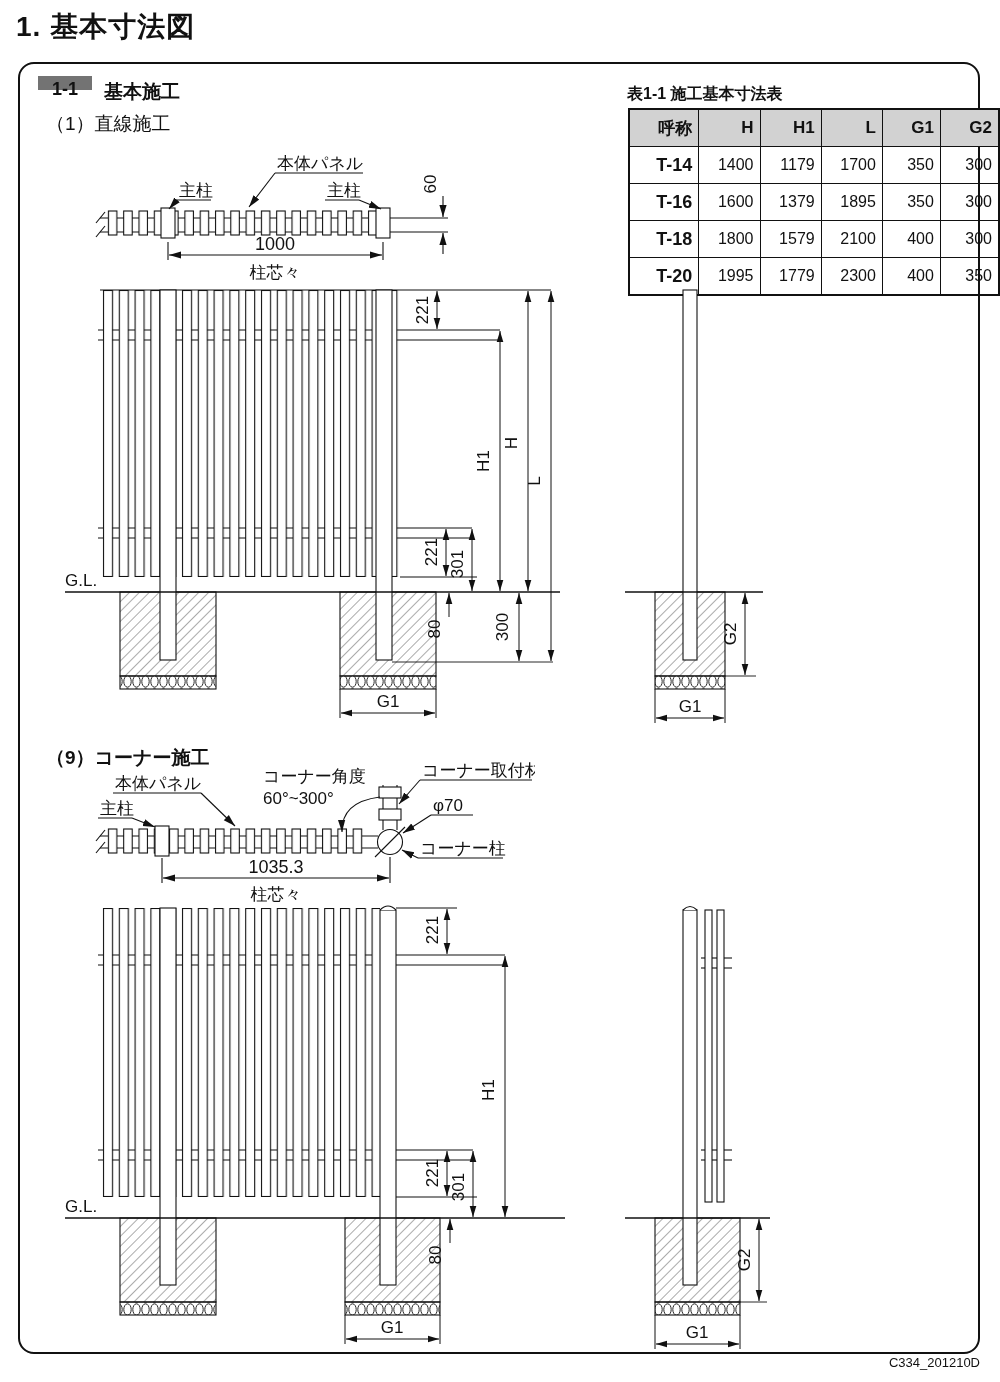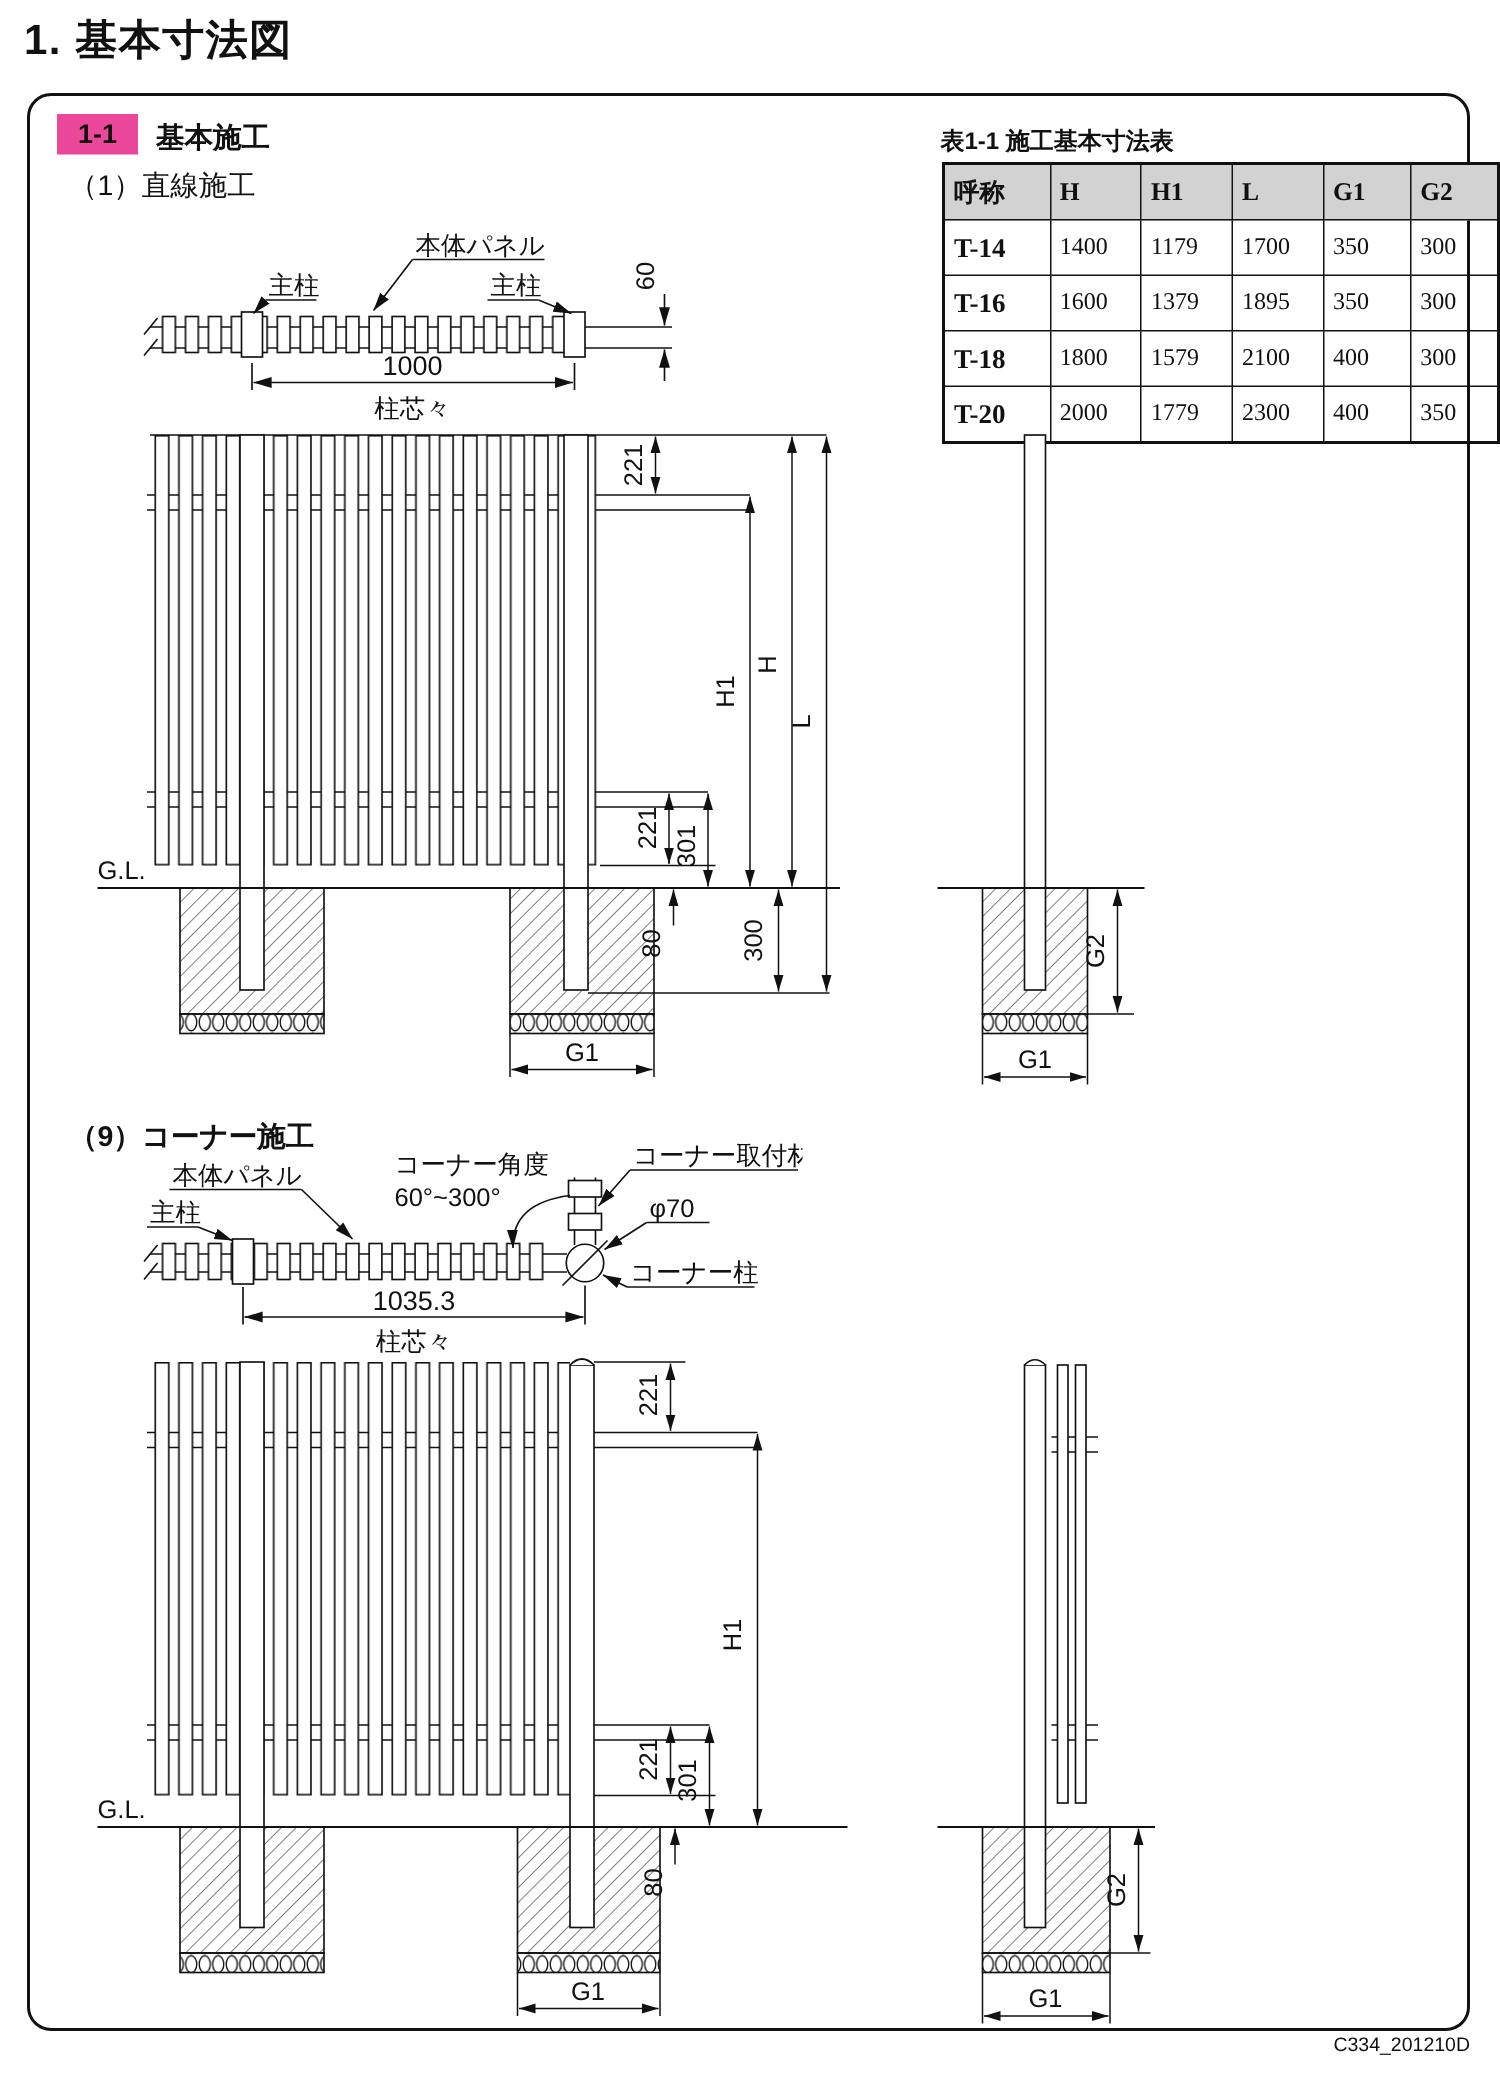--- a/index.html
+++ b/index.html
@@ -1,26 +1,26 @@
 <!DOCTYPE html>
 <html><head>
 <meta charset="utf-8">
 <style>
   html,body{margin:0;padding:0;background:#fff;}
   body{width:1000px;height:1382px;position:relative;font-family:"Liberation Sans","DejaVu Sans",sans-serif;color:#111;}
   .abs{position:absolute;}
   #page-title{left:16px;top:8px;font-size:28px;font-weight:bold;letter-spacing:1px;}
   #frame{left:18px;top:62px;width:958px;height:1288px;border:2.5px solid #111;border-radius:16px;}
-  #section-badge{left:38px;top:76px;width:54px;height:27px;background:#ec4899;text-align:center;line-height:27px;font-size:18px;font-weight:bold;}
+  #section-badge{left:38px;top:76px;width:54px;height:14px;background:#737373;text-align:center;line-height:27px;font-size:18px;font-weight:bold;}
   #section-title{left:104px;top:79px;font-size:19px;font-weight:bold;text-align:center;}
   #sub1-title{left:46px;top:111px;font-size:19px;font-weight:normal;}
   #sub2-title{left:46px;top:745px;font-size:19px;font-weight:bold;}
   #table-title{left:627px;top:84px;font-size:16px;font-weight:bold;}
   #dim-table{left:628px;top:108px;border-collapse:collapse;border:2.5px solid #111;}
-  #dim-table td,#dim-table th{border:1.5px solid #111;text-align:left;padding:6px;height:24px;font-size:16px;font-family:Liberation Serif, serif;}
+  #dim-table td,#dim-table th{border:1.5px solid #111;text-align:right;padding:6px;height:24px;font-size:16px;}
   #dim-table th{background:#d2d2d2;font-size:17px;font-weight:bold;width:55px;}
   #dim-table th.c0{width:76px;}
   #dim-table td.c0{font-size:18px;font-weight:bold;margin-left:40px;}
   #footer-code{left:850px;top:1355px;width:130px;text-align:right;font-size:13px;}
   svg text{font-family:"Liberation Sans","DejaVu Sans",sans-serif;font-size:17px;fill:#111;}
   svg text.big{font-size:18px;}
 </style>
 </head>
 <body>
 
@@ -61,21 +61,21 @@
   <tr>
     <td class="c0">T-18</td>
     <td>1800</td>
     <td>1579</td>
     <td>2100</td>
     <td>400</td>
     <td>300</td>
   </tr>
   <tr>
     <td class="c0">T-20</td>
-    <td>2000</td>
+    <td>1995</td>
     <td>1779</td>
     <td>2300</td>
     <td>400</td>
     <td>350</td>
   </tr>
 </tbody>
   </table>
 
 <svg class="abs" style="left:95px;top:150px" width="390" height="140" viewBox="0 0 390 140">
   <defs>

